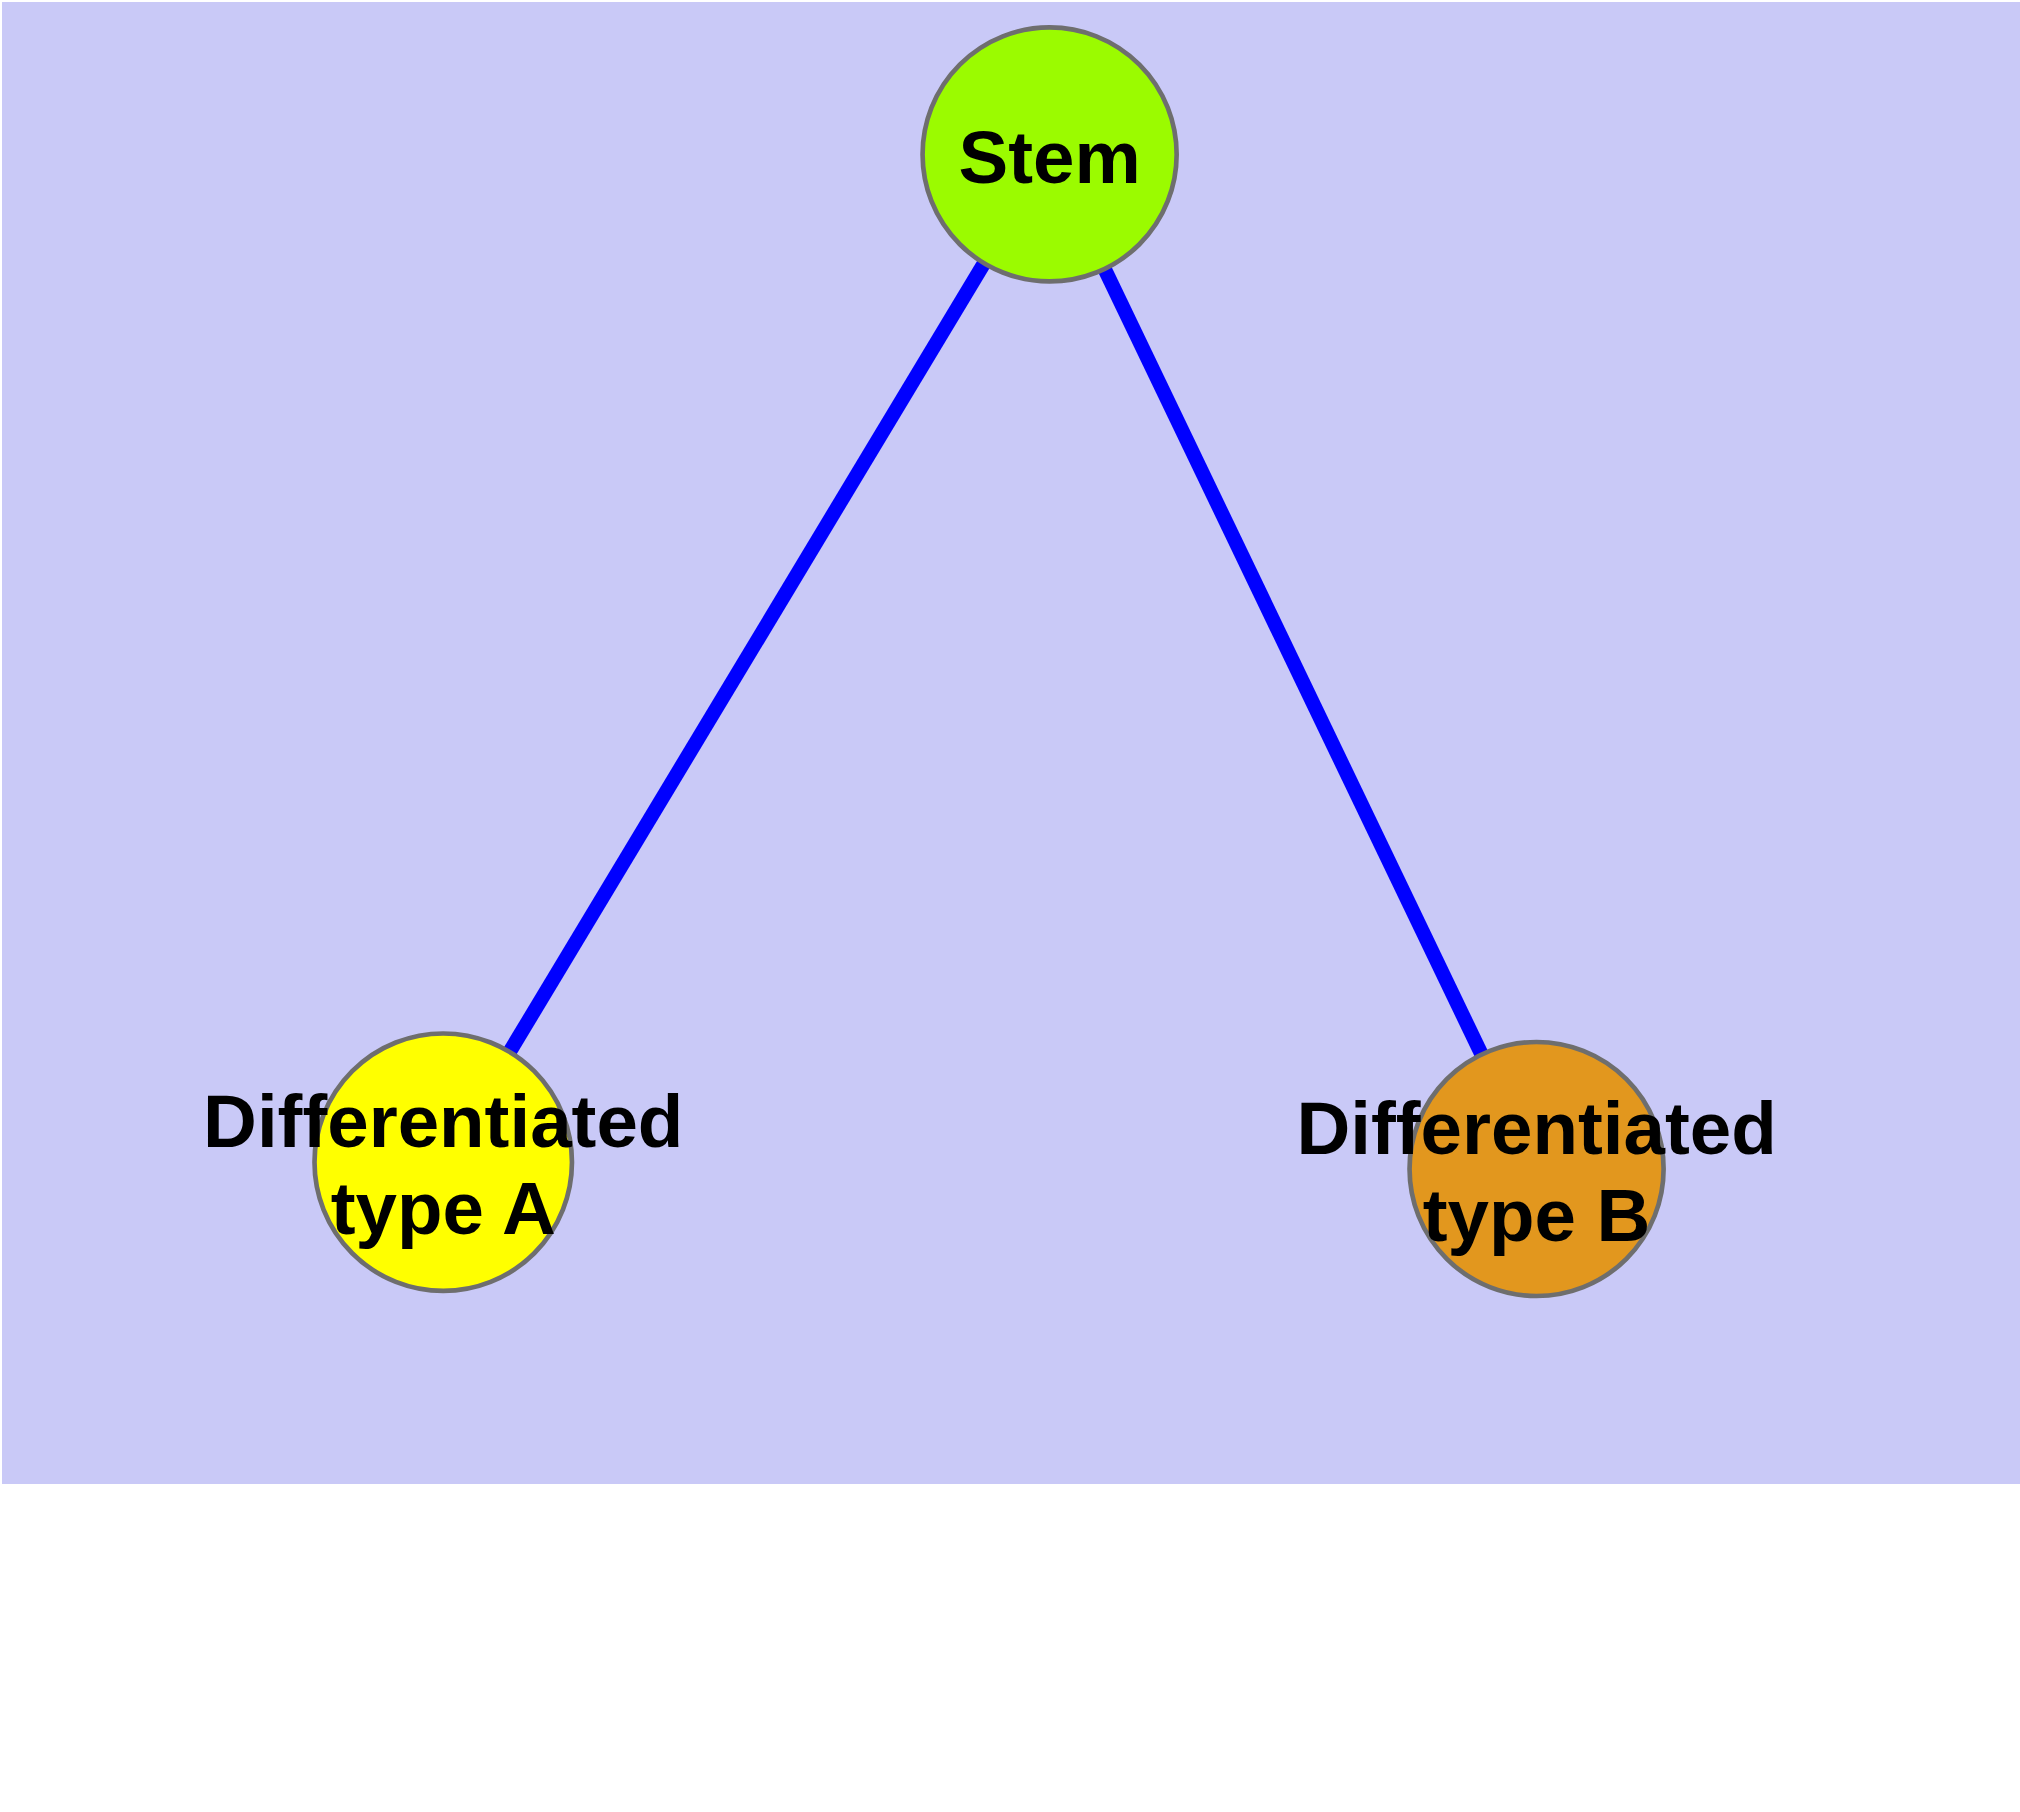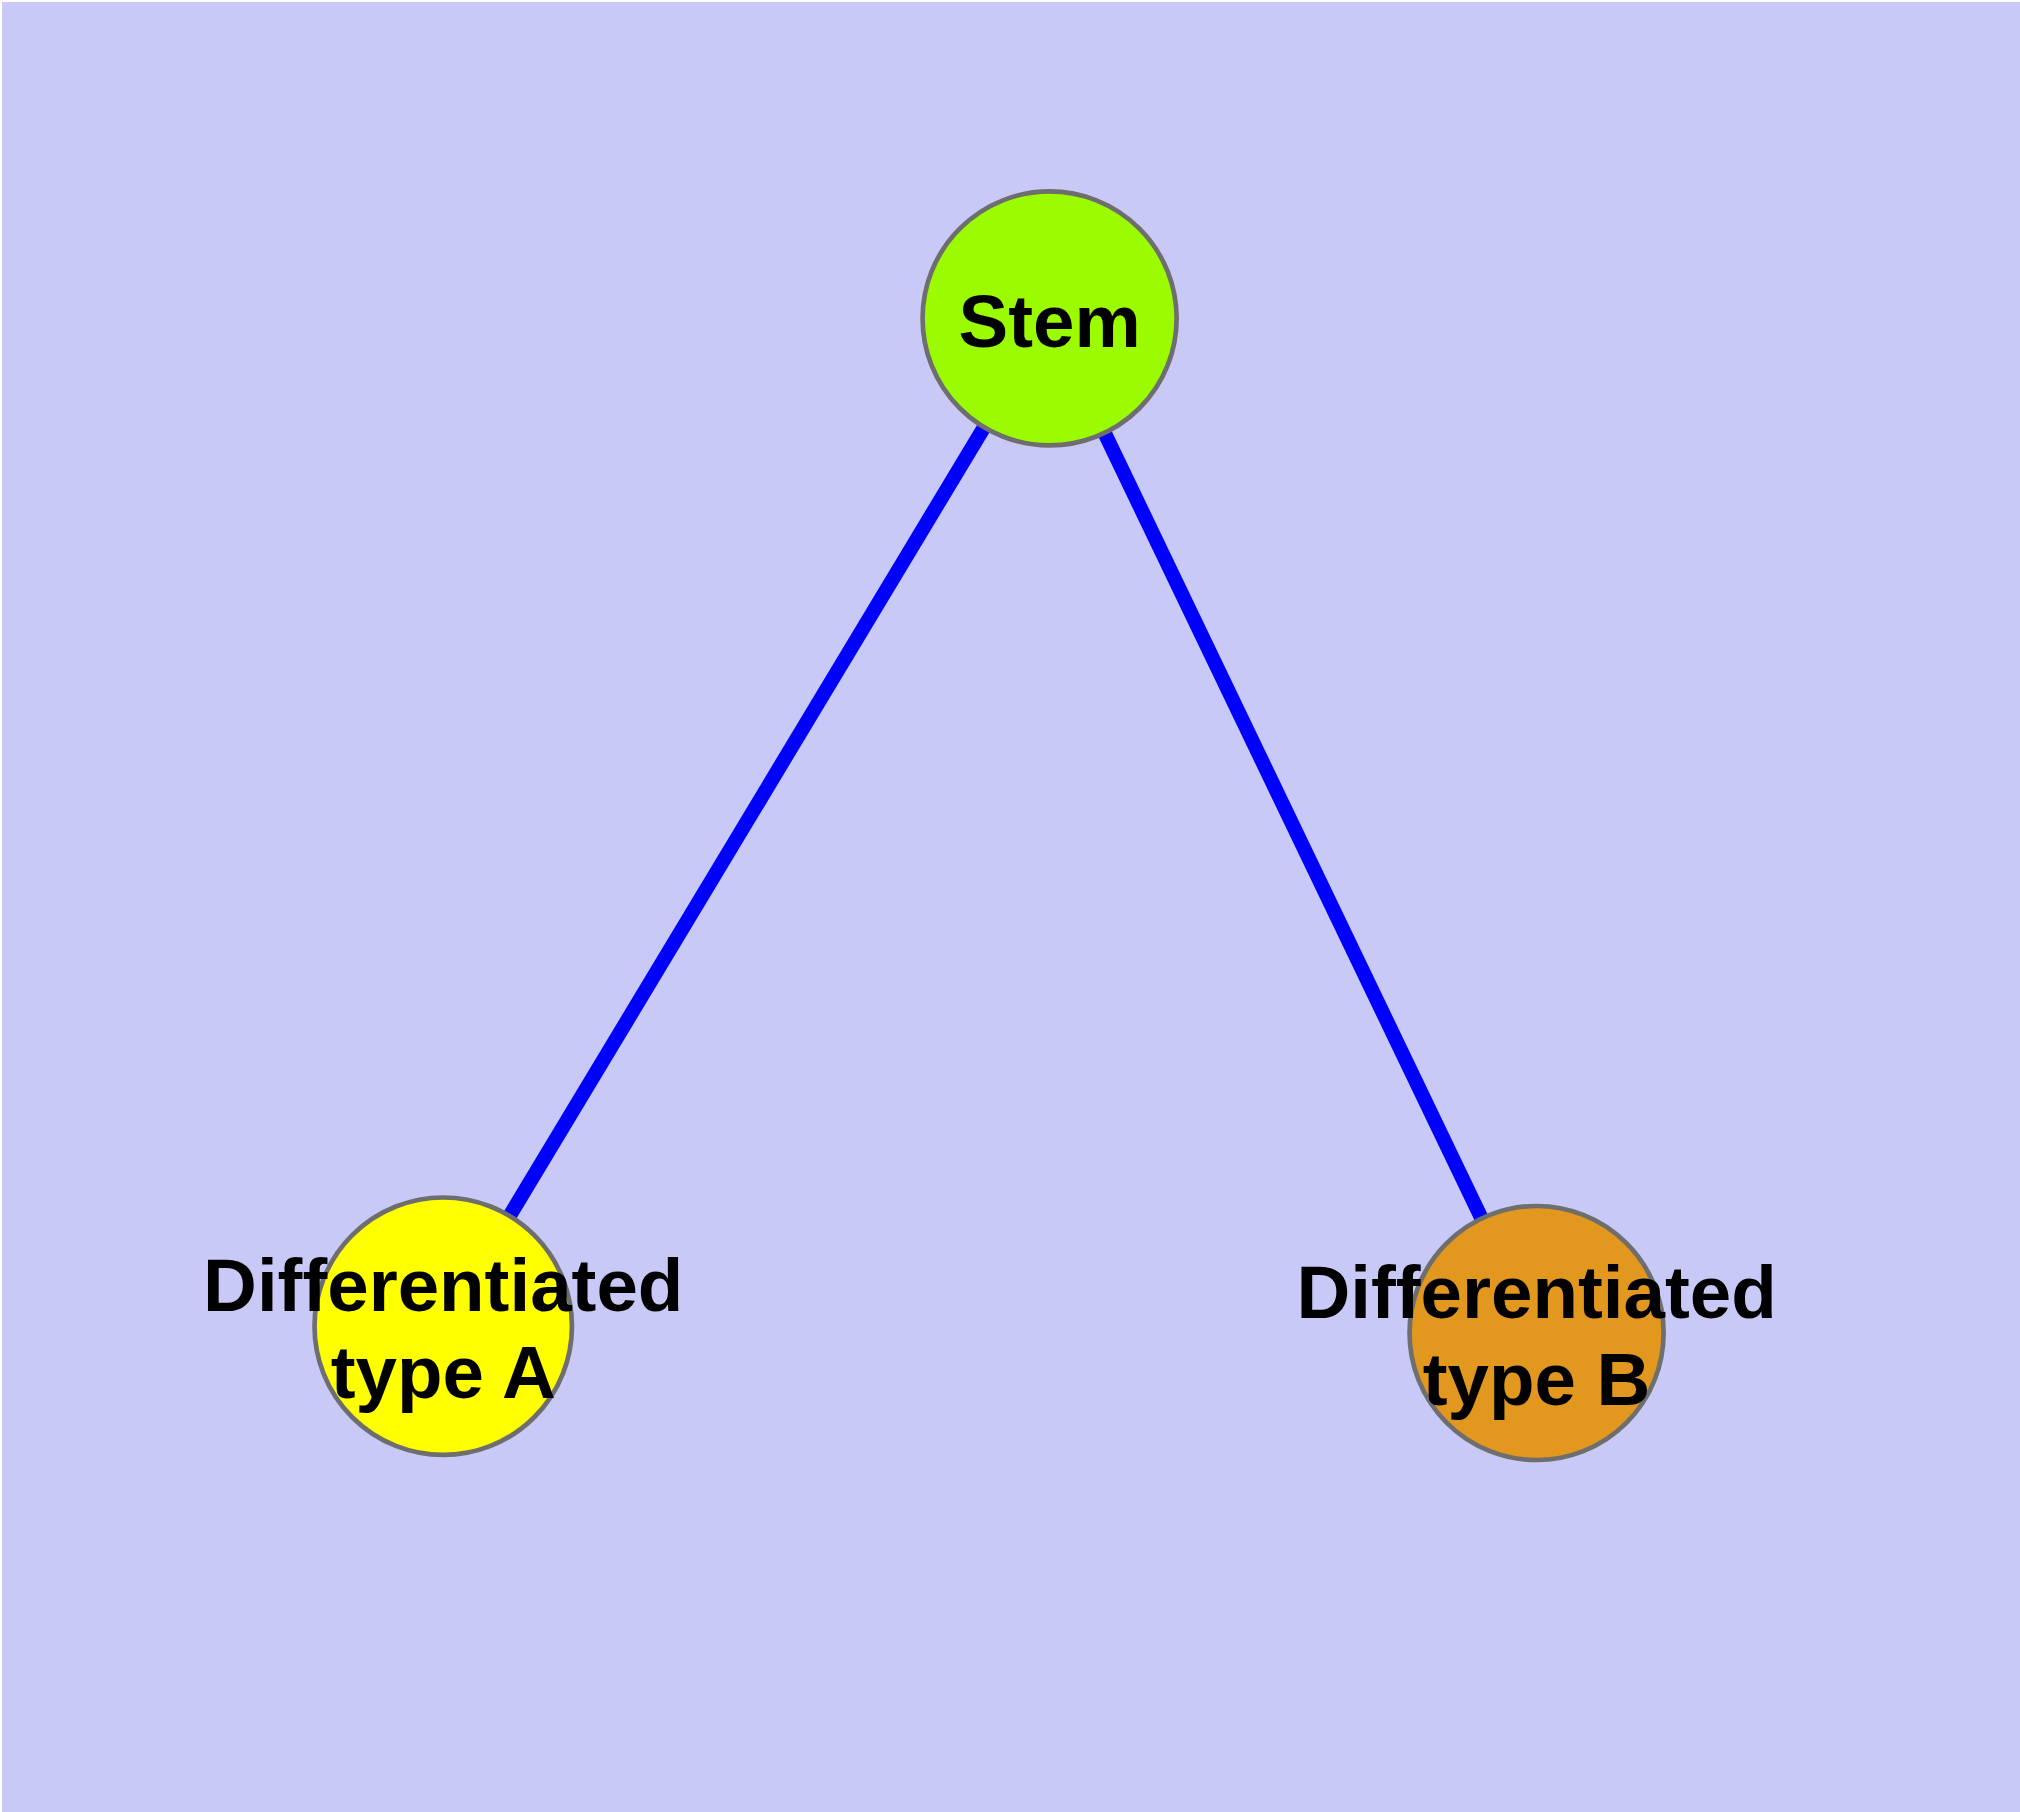--- a/index.html
+++ b/index.html
@@ -3,21 +3,21 @@
 <meta charset="utf-8">
 <style>
   html, body {
     margin: 0;
     padding: 0;
     background: #ffffff;
   }
   .canvas {
     position: relative;
     width: 2021px;
-    height: 1812px;
+    height: 1484px;
     box-sizing: border-box;
     border-top: 2.5px solid #ffffff;
     border-left: 2.5px solid #ffffff;
     overflow: hidden;
   }
   svg.graph {
     display: block;
     width: 100%;
     height: 100%;
   }

